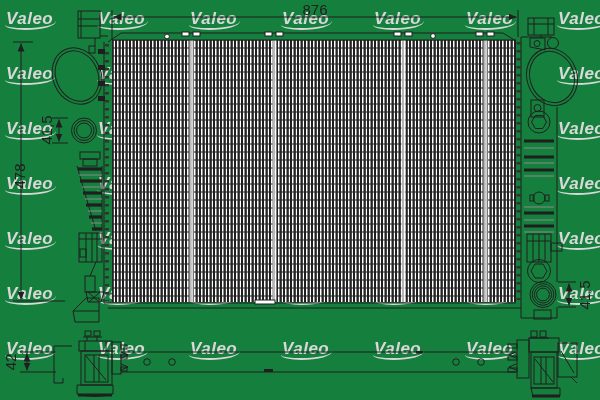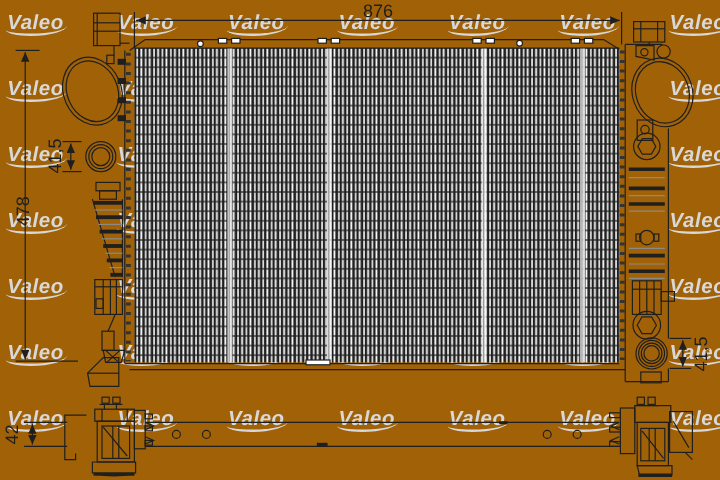--- a/index.html
+++ b/index.html
@@ -1,18 +1,18 @@
 <!DOCTYPE html>
 <html style="--line: #1f1f1f; --wm: #d8d8d8;"><head>
 <meta charset="utf-8">
 <style>
   html,body{margin:0;padding:0;background:#fff;}
   #stage{
     position:relative;width:600px;height:400px;overflow:hidden;
-    background:#a16207;font-family:"Liberation Sans",sans-serif;
+    background:#15803d;font-family:"Liberation Sans",sans-serif;
   }
   #wm-layer{position:absolute;inset:0;z-index:0;}
   .wm{
     position:absolute;font-style:italic;font-weight:bold;font-size:17px;
     color:var(--wm,#d8d8d8);letter-spacing:.5px;line-height:1;
     border-bottom:2px solid var(--wm,#d8d8d8);
     border-radius:0 0 60% 40% / 0 0 9px 5px;
     padding:0 3px 1px 1px;white-space:nowrap;user-select:none;
   }
   #art{position:absolute;inset:0;z-index:1;}

